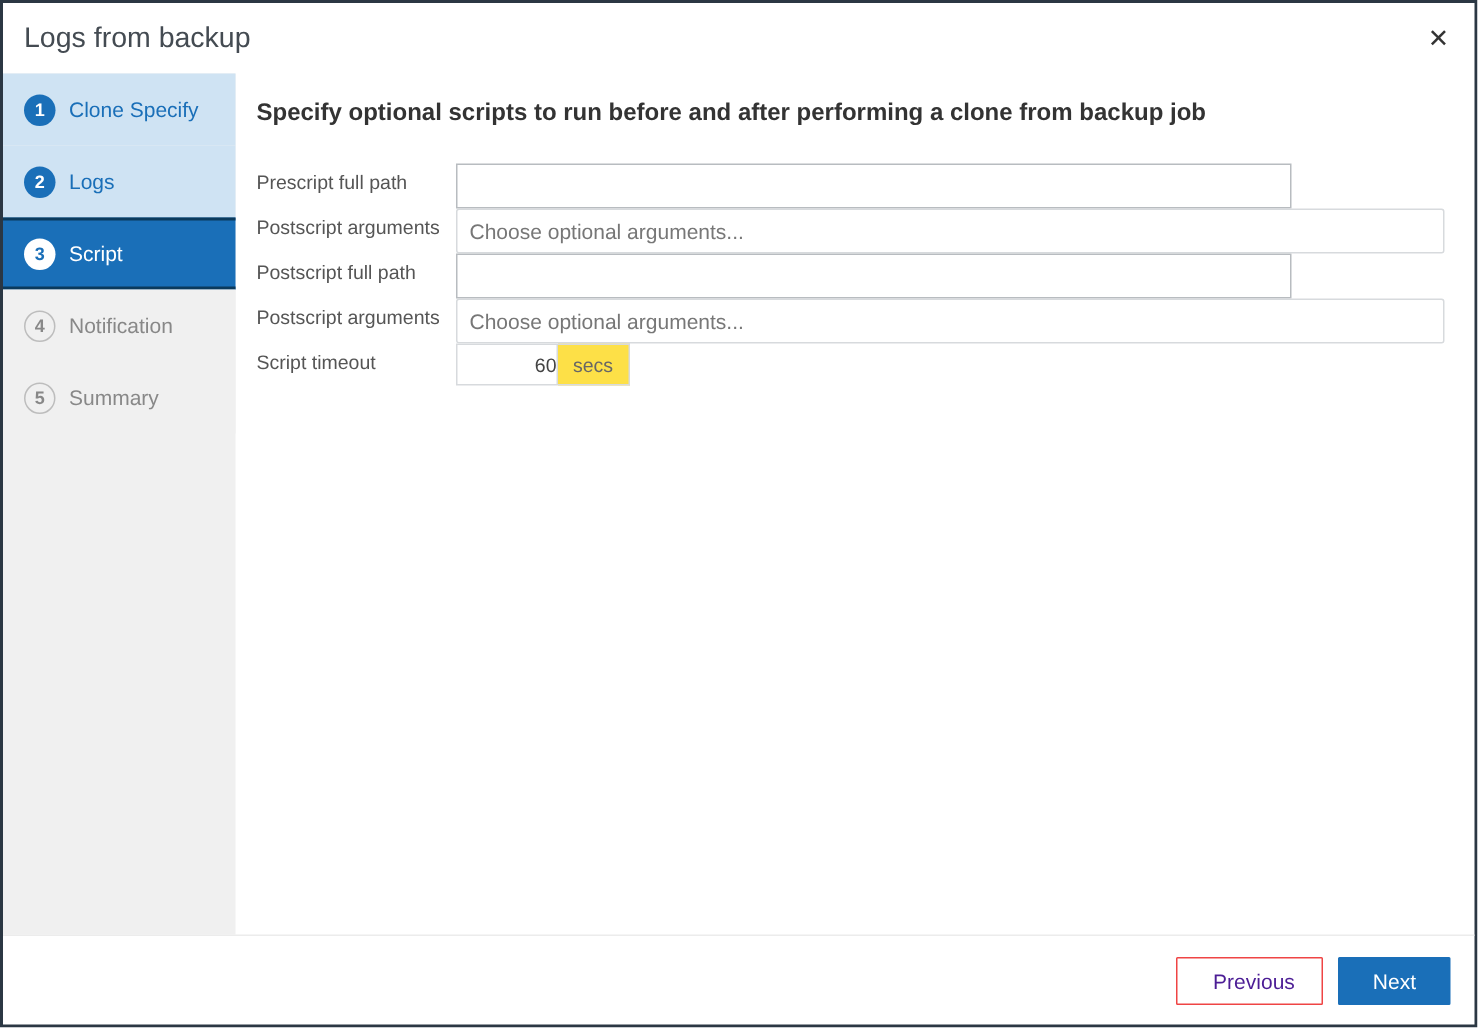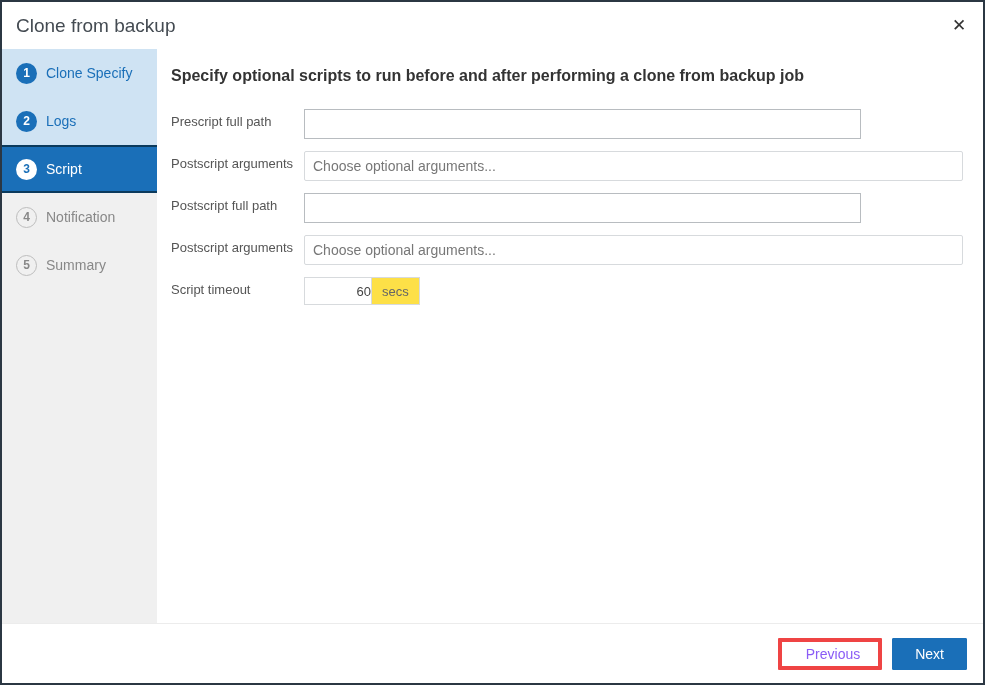--- a/index.html
+++ b/index.html
@@ -108,21 +108,20 @@
     }
     .main-heading {
       font-size: 16px;
       font-weight: 600;
       color: #333;
       margin-bottom: 24px;
     }
     .form-row {
       display: flex;
       align-items: flex-start;
-      margin-bottom: 12px;
     }
     .form-label {
       width: 133px;
       font-size: 13px;
       color: #555;
       padding-top: 5px;
       line-height: 1.25;
       flex-shrink: 0;
     }
     .text-input {
@@ -182,38 +181,38 @@
     .btn {
       height: 32px;
       padding: 0 18px;
       font-size: 14px;
       font-family: inherit;
       cursor: pointer;
       border-radius: 1px;
     }
     .btn-secondary {
       background: #fff;
-      border: 4px solid #ef4444;
-      color: #8b5cf6;
+      border: 1px solid #ef4444;
+      color: #4c1d95;
       padding-left: 24px;
     }
     .btn-primary {
       background: #1a6fb8;
       border: 1px solid #1a6fb8;
       color: #fff;
       padding: 0 22px;
     }
   </style>
 </head>
 <body>
 
 <div class="dialog">
 
   <div class="dialog-header">
-    <div class="dialog-title">Clone from backup</div>
+    <div class="dialog-title">Logs from backup</div>
     <div class="close-btn">✕</div>
   </div>
 
   <div class="dialog-body">
 
     <div class="sidebar">
       <div class="sidebar-item completed">
         <span class="step-num">1</span>
         <span>Clone Specify</span>
       </div>

